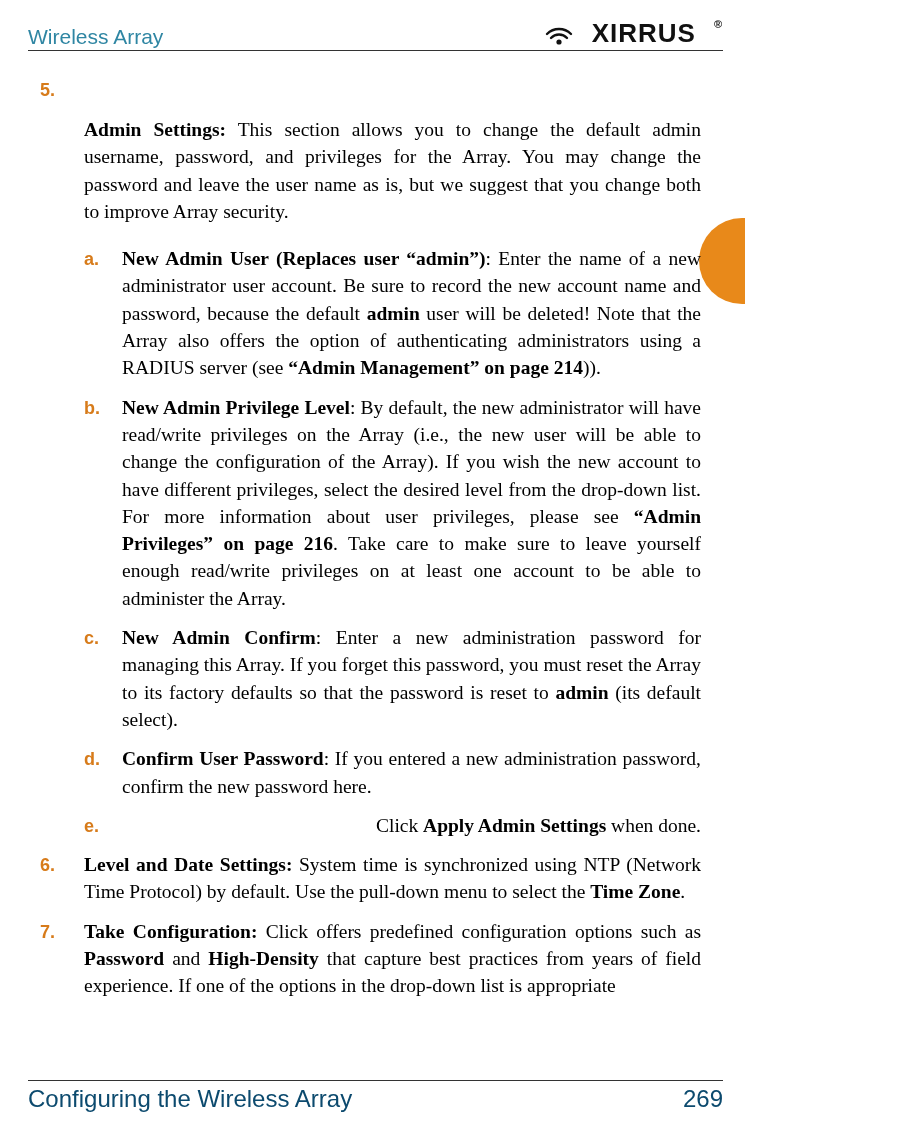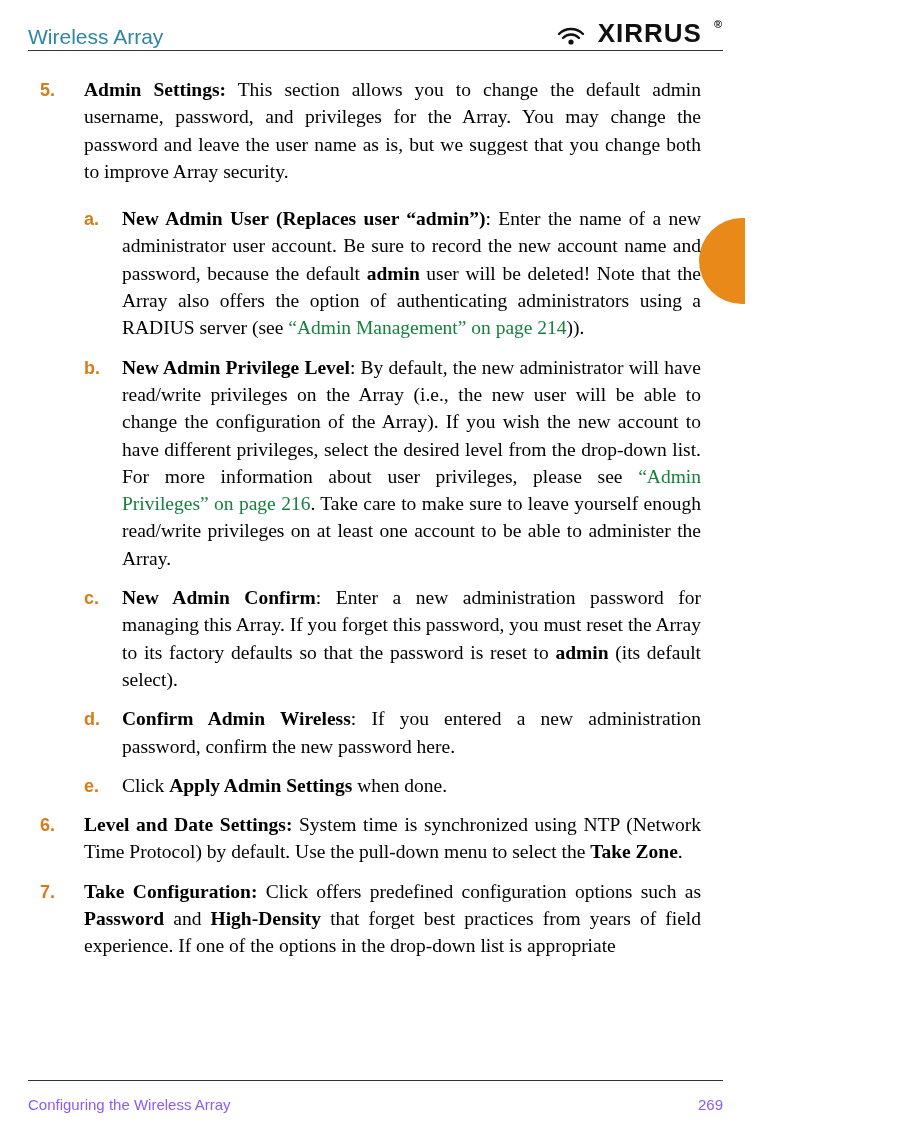--- a/index.html
+++ b/index.html
@@ -2,48 +2,48 @@
 <html><head>
 <meta charset="utf-8">
 <style>
   * { box-sizing: border-box; margin: 0; padding: 0; }
   html, body { width: 901px; background: #fff; font-family: "Palatino Linotype", "Book Antiqua", Palatino, Georgia, serif; color: #000; }
   .page { position: relative; width: 745px; height: 1137px; }
 
   
   .hdr { position: absolute; top: 18px; left: 28px; right: 22px; display: flex; justify-content: space-between; align-items: flex-end; }
   .hdr-title { color: #2f86a3; font-size: 21px; font-family: Arial, Helvetica, sans-serif; }
-  .logo { display: flex; align-items: center; gap: 12px; color: #111; font-family: Arial, Helvetica, sans-serif; font-weight: 900; font-size: 26px; letter-spacing: 1px; }
+  .logo { display: flex; align-items: center; gap: 18px; color: #111; font-family: Arial, Helvetica, sans-serif; font-weight: 900; font-size: 26px; letter-spacing: 1px; }
   .logo svg { display:block; }
   .hdr-rule { position: absolute; top: 50px; left: 28px; right: 22px; height: 1px; background: #333; }
 
   
   .side-tab { position: absolute; right: 0; top: 218px; width: 46px; height: 86px; background: #e8891a; border-top-left-radius: 46px; border-bottom-left-radius: 46px; }
 
   
   .body { position: absolute; top: 72px; left: 40px; right: 44px; bottom: 86px; font-size: 19.5px; line-height: 1.40; }
 
   
   .numrow { display: flex; margin-top: 4px; }
   .num { width: 44px; flex: 0 0 44px; color: #d77b1a; font-weight: 700; font-family: Arial, Helvetica, sans-serif; font-size: 18px; padding-top: 2px; }
   .numbody { flex: 1; text-align: justify; }
-  .numbody-top { margin-bottom: 14px; }
+  .numbody-top { margin-bottom: 14px; margin-top: 40px; }
   .bold { font-weight: 700; }
 
   
   .subrow { display: flex; margin-top: 6px; margin-bottom: 12px; }
   .subindent { width: 44px; flex: 0 0 44px; }
   .sublet { width: 38px; flex: 0 0 38px; color: #d77b1a; font-weight: 700; font-family: Arial, Helvetica, sans-serif; font-size: 18px; padding-top: 2px; }
   .subbody { flex: 1; text-align: justify; }
 
-  .link { color: #15803d; }
+  .link { color: #000000; font-weight: bold; }
 
   
   .ftr-rule { position: absolute; left: 28px; right: 22px; bottom: 56px; height: 1px; background: #333; }
-  .ftr { position: absolute; left: 28px; right: 22px; bottom: 24px; display: flex; justify-content: space-between; font-family: Arial, Helvetica, sans-serif; font-size: 15px; color: #8b5cf6; }
+  .ftr { position: absolute; left: 28px; right: 22px; bottom: 24px; display: flex; justify-content: space-between; font-family: Arial, Helvetica, sans-serif; font-size: 24px; color: #0c4a6e; }
 </style>
 </head>
 <body>
 
 <div class="page">
 
   <div class="hdr">
     <div class="hdr-title">Wireless Array</div>
     <div class="logo">
       <svg width="30" height="26" viewBox="0 0 30 26">
@@ -91,43 +91,43 @@
       <div class="sublet">c.</div>
       <div class="subbody">
         <span class="bold">New Admin Confirm</span><span>: Enter a new administration password for managing this Array. If you forget this password, you must reset the Array to its factory defaults so that the password is reset to </span><span class="bold">admin</span><span> (its default select).</span>
       </div>
     </div>
 
     <div class="subrow">
       <div class="subindent"></div>
       <div class="sublet">d.</div>
       <div class="subbody">
-        <span class="bold">Confirm Admin Wireless</span><span>: If you entered a new administration password, confirm the new password here.</span>
+        <span class="bold">Confirm User Password</span><span>: If you entered a new administration password, confirm the new password here.</span>
       </div>
     </div>
 
     <div class="subrow">
       <div class="subindent"></div>
       <div class="sublet">e.</div>
-      <div class="subbody" style="text-align:left;">
+      <div class="subbody" style="text-align:right;">
         <span>Click </span><span class="bold">Apply Admin Settings</span><span> when done.</span>
       </div>
     </div>
 
     <div class="numrow" style="margin-top:2px;">
       <div class="num">6.</div>
       <div class="numbody">
-        <span class="bold">Level and Date Settings:</span><span> System time is synchronized using NTP (Network Time Protocol) by default. Use the pull-down menu to select the </span><span class="bold">Take Zone</span><span>.</span>
+        <span class="bold">Level and Date Settings:</span><span> System time is synchronized using NTP (Network Time Protocol) by default. Use the pull-down menu to select the </span><span class="bold">Time Zone</span><span>.</span>
       </div>
     </div>
 
     <div class="numrow" style="margin-top:12px;">
       <div class="num">7.</div>
       <div class="numbody">
-        <span class="bold">Take Configuration:</span><span> Click offers predefined configuration options such as </span><span class="bold">Password</span><span> and </span><span class="bold">High-Density</span><span> that forget best practices from years of field experience. If one of the options in the drop-down list is appropriate</span>
+        <span class="bold">Take Configuration:</span><span> Click offers predefined configuration options such as </span><span class="bold">Password</span><span> and </span><span class="bold">High-Density</span><span> that capture best practices from years of field experience. If one of the options in the drop-down list is appropriate</span>
       </div>
     </div>
 
   </div>
 
   <div class="ftr-rule"></div>
   <div class="ftr">
     <div>Configuring the Wireless Array</div>
     <div>269</div>
   </div>

